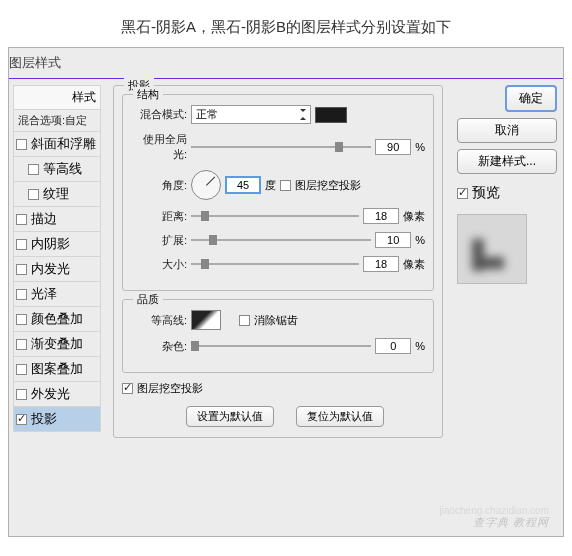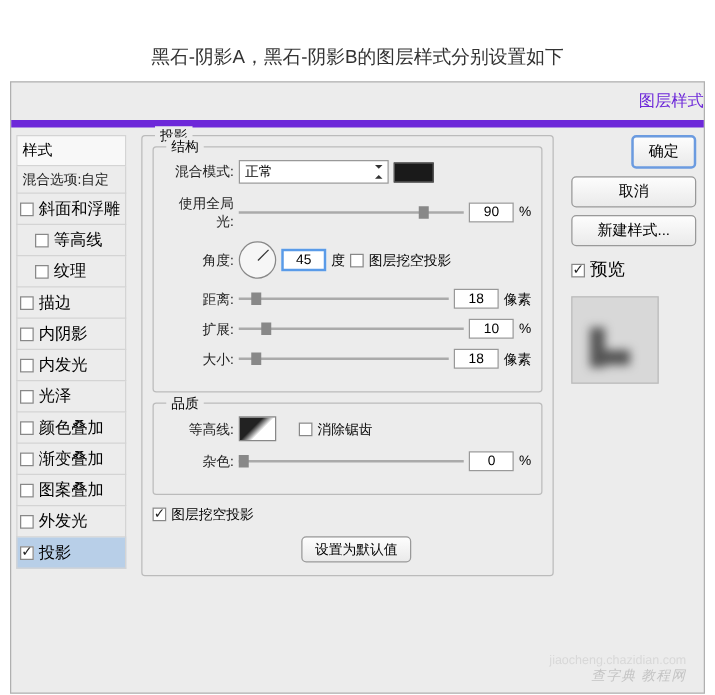--- a/index.html
+++ b/index.html
@@ -1,22 +1,22 @@
 <!DOCTYPE html>
 <html><head>
 <meta charset="utf-8">
 <style>
 * { box-sizing: border-box; margin: 0; padding: 0; font-family: "Microsoft YaHei", "PingFang SC", sans-serif; }
 body { background: #fff; width: 572px; height: 556px; position: relative; }
-.header-text { text-align: center; padding: 36px 0 10px; font-size: 15px; color: #333; }
+.header-text { text-align: center; padding: 18px 0 10px; font-size: 15px; color: #333; }
 .dialog { background: #ececec; border: 1px solid #b0b0b0; margin: 0 8px 0 8px; height: 490px; position: relative; }
-.title-bar { text-align: right; padding: 6px 0; font-size: 13px; color: #6d28d9; border-bottom: 6px solid #6d28d9; }
+.title-bar { text-align: left; padding: 6px 0; font-size: 13px; color: #404040; border-bottom: 1px solid #6d28d9; }
 .content { display: flex; position: relative; height: 455px; }
 .sidebar { width: 96px; padding: 6px 4px; }
-.sidebar-header { font-size: 12px; padding: 3px 4px; border-bottom: 1px solid #d4d4d4; border-top: 1px solid #d4d4d4; border-left: 1px solid #d4d4d4; border-right: 1px solid #d4d4d4; background: #f8f8f8; }
+.sidebar-header { font-size: 12px; padding: 3px 4px; border-bottom: 1px solid #d4d4d4; border-top: 1px solid #d4d4d4; border-left: 1px solid #d4d4d4; border-right: 1px solid #d4d4d4; background: #f8f8f8; text-align: right; }
 .sidebar-sub { font-size: 11px; padding: 3px 4px; border-bottom: 1px solid #d4d4d4; border-left: 1px solid #d4d4d4; border-right: 1px solid #d4d4d4; color: #222; }
 .sidebar-item { display: flex; align-items: center; font-size: 13px; padding: 3px 2px; border-bottom: 1px solid #d4d4d4; border-left: 1px solid #d4d4d4; border-right: 1px solid #d4d4d4; gap: 4px; }
 .sidebar-item.indent { padding-left: 14px; }
 .sidebar-item.selected { background: #b8cfe8; }
 .cb { width: 11px; height: 11px; border: 1px solid #888; background: #fff; display: inline-block; position: relative; }
 .cb.checked::after { content: "✓"; position: absolute; top: -3px; left: 0; font-size: 11px; color: #222; }
 .main { flex: 1; padding: 6px 8px; }
 .fieldset { border: 1px solid #bbb; border-radius: 3px; padding: 8px 8px 10px; margin-bottom: 10px; position: relative; }
 .fieldset-title { position: absolute; top: -8px; left: 10px; background: #ececec; padding: 0 4px; font-size: 11px; }
 .subfield { border: 1px solid #bbb; border-radius: 3px; padding: 10px 8px; position: relative; margin-bottom: 8px; }
@@ -198,20 +198,21 @@
           </div>
         </div>
 
         <div class="row" style="">
           <span class="cb checked"></span>
           <span>图层挖空投影</span>
         </div>
 
         <div class="btn-row">
           <div class="btn">设置为默认值</div>
+          <div class="btn">复位为默认值</div>
         </div>
       </div>
     </div>
 
     <div class="right">
       <div class="rbtn primary">确定</div>
       <div class="rbtn">取消</div>
       <div class="rbtn">新建样式...</div>
       <div class="preview-row">
         <span class="cb checked"></span>

